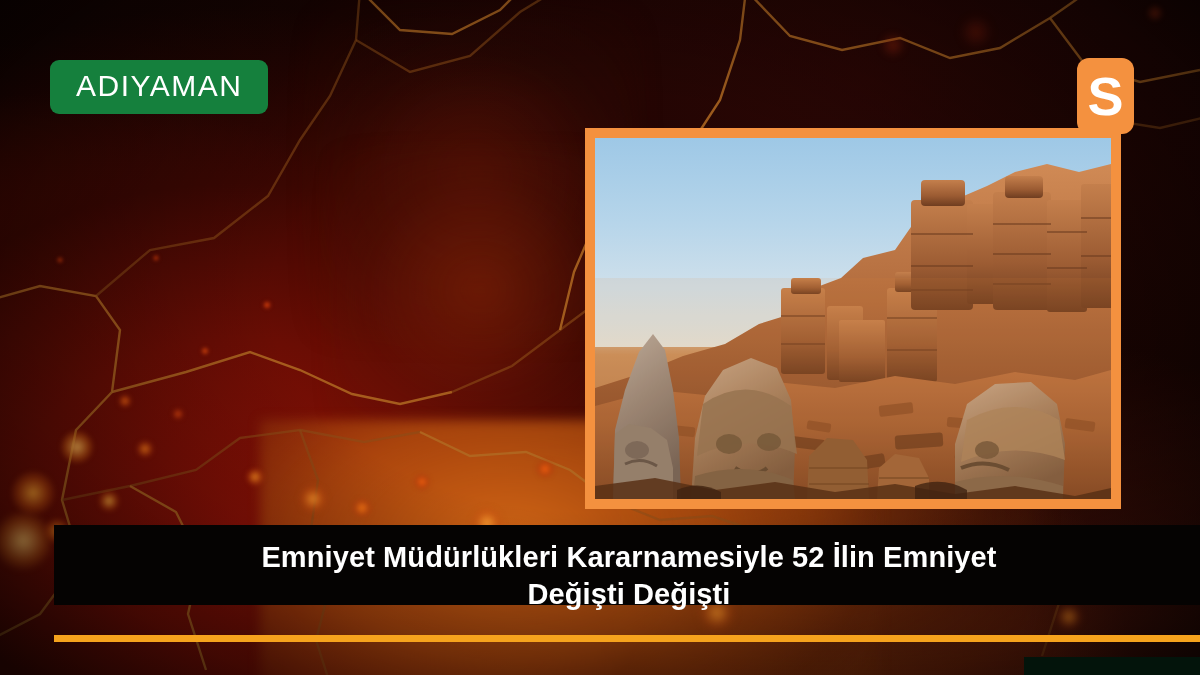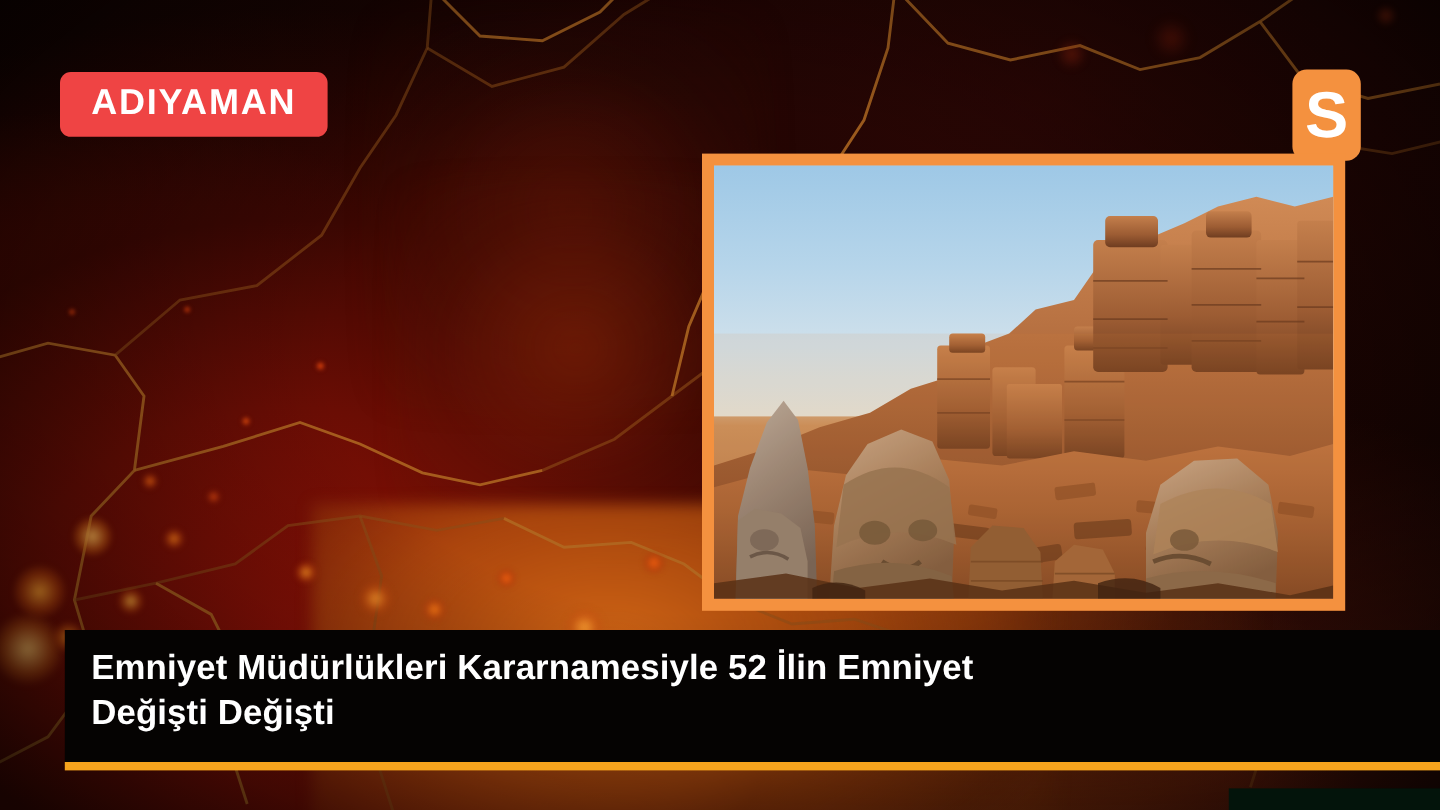--- a/index.html
+++ b/index.html
@@ -57,25 +57,25 @@
   .map-lines path.dim{ stroke:#8c4d18; opacity:.6; }
 
   
   .bokeh{ position:absolute; border-radius:50%; pointer-events:none; }
 
   
   .city-badge{
     position:absolute; left:50px; top:60px;
     padding:11px 26px 13px 26px;
     border-radius:9px;
-    background:#ef4444;
+    background:#15803d;
     color:#ffffff;
     font-size:30px;
     letter-spacing:1.5px;
-    font-weight:700;
+    font-weight:400;
     line-height:1;
     white-space:nowrap;
   }
 
   
   .brand-logo{
     position:absolute; left:1077px; top:58px;
     width:57px; height:76px;
     background:#f4913f;
     border-radius:12px;
@@ -100,22 +100,23 @@
   .photo .sky{
     position:absolute; left:0; top:0; width:100%; height:58%;
     background:linear-gradient(180deg,#9ec8e6 0%, #b6d5ea 40%, #cfe0eb 72%, #e2e2da 100%);
   }
   
   .photo svg.scene{ position:absolute; left:0; top:0; width:100%; height:100%; }
 
   
   .headline-block{
     position:absolute; left:54px; top:525px;
-    width:1146px; height:110px;
+    width:1146px; height:80px;
     background:#050302;
+    text-align:center;
   }
   .headline-text{
     position:absolute; left:22px; top:14px; right:18px;
     color:#ffffff;
     font-size:29px;
     font-weight:bold;
     line-height:1.27;
     letter-spacing:0.1px;
   }
   .headline-rule{

